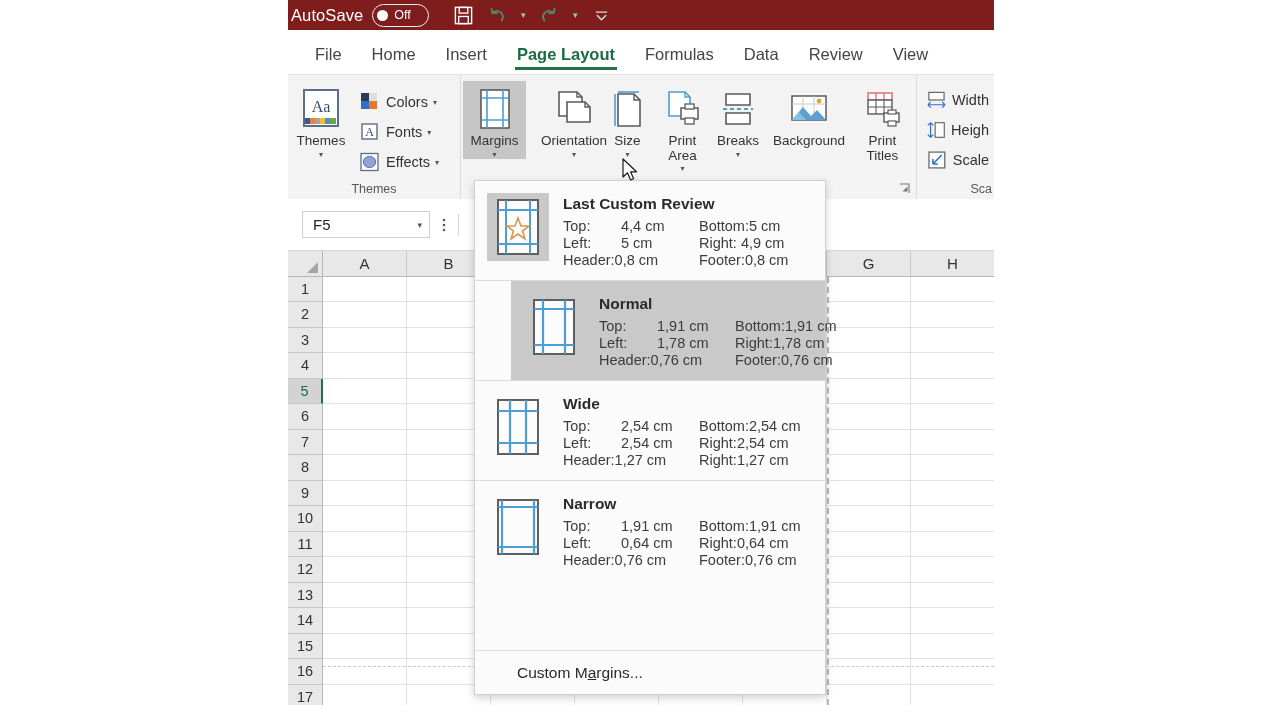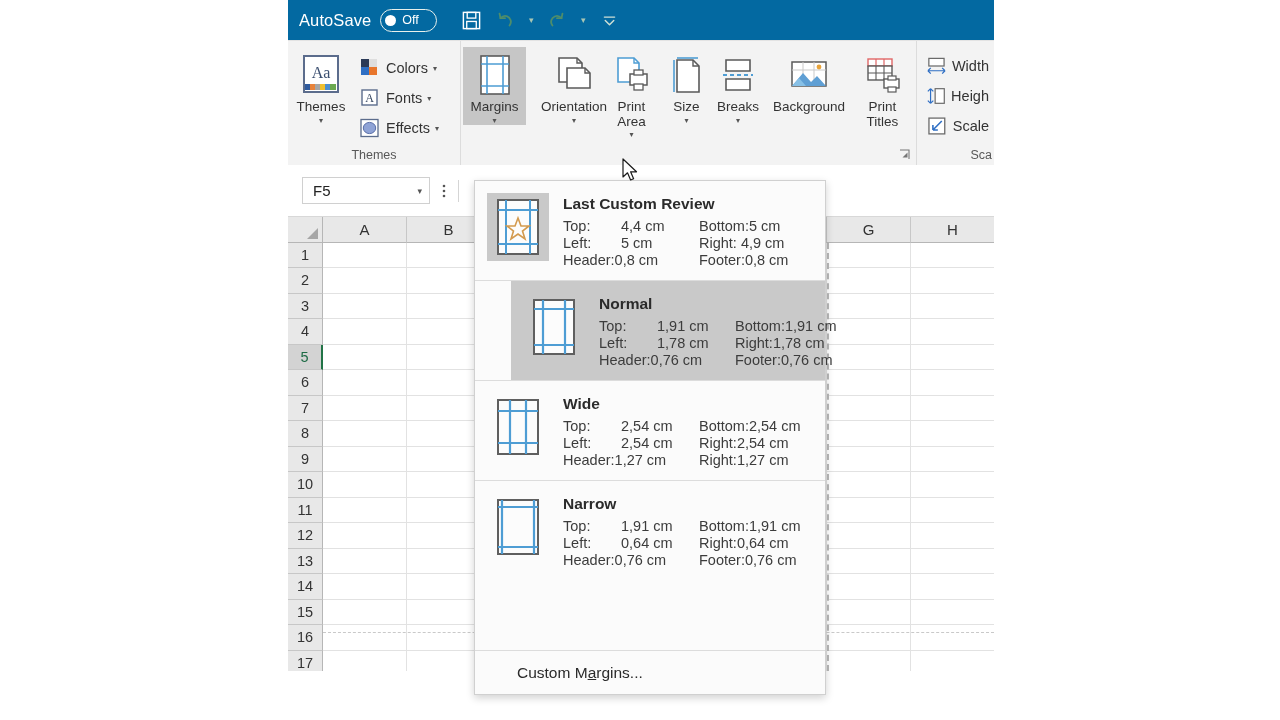--- a/index.html
+++ b/index.html
@@ -11,23 +11,23 @@
   }
   #app {
     position: absolute; left: 288px; top: 0;
     width: 706px; height: 720px;
     background: #ffffff;
     overflow: hidden;
   }
 
   
   .titlebar {
-    height: 40px; background: #0369a1;
+    height: 30px; background: #7f1d1d;
     display: flex; align-items: center;
-    padding-left: 11px;
+    padding-left: 3px;
     position: relative;
   }
   .autosave-label {
     color: #ffffff; font-size: 16.5px; letter-spacing: .1px;
   }
   .toggle {
     margin-left: 9px; width: 57px; height: 23px;
     border: 1.6px solid #e8f0ec; border-radius: 12px;
     display: flex; align-items: center; padding: 0 4px;
     position: relative;
@@ -269,20 +269,30 @@
       </div>
       <div class="qat-caret">▾</div>
       <div class="qat-btn">
         <svg width="17" height="17" viewBox="0 0 20 20">
           <path d="M4 6 H16 M5 10 L10 15 L15 10" fill="none" stroke="#cfe0d6" stroke-width="1.7" stroke-linecap="round" stroke-linejoin="round"></path>
         </svg>
       </div>
     </div>
   </div>
 
+  <div class="tabstrip">
+    <div class="tab">File</div>
+    <div class="tab">Home</div>
+    <div class="tab">Insert</div>
+    <div class="tab active">Page Layout</div>
+    <div class="tab">Formulas</div>
+    <div class="tab">Data</div>
+    <div class="tab">Review</div>
+    <div class="tab">View</div>
+  </div>
 
   <div class="ribbon">
 
     <div class="rgroup" style="width:172px;">
       <div class="rgroup-row">
         <div class="bigbtn" style="width:66px;">
           <div class="ico">
             <svg width="42" height="44" viewBox="0 0 42 44">
               <rect x="4" y="2" width="34" height="36" fill="#ffffff" stroke="#5b6c8c" stroke-width="2"></rect>
               <text x="21" y="24" font-family="Liberation Serif, serif" font-size="16" fill="#3b4f70" text-anchor="middle">Aa</text>
@@ -349,44 +359,44 @@
               <path d="M6 4 H24 L29 9 V28 H6 Z" fill="#ffffff" stroke="#5a5a5a" stroke-width="1.6"></path>
               <path d="M24 4 V9 H29" fill="none" stroke="#5a5a5a" stroke-width="1.4"></path>
               <path d="M14 14 H32 L37 19 V34 H14 Z" fill="#ffffff" stroke="#5a5a5a" stroke-width="1.6"></path>
               <path d="M32 14 V19 H37" fill="none" stroke="#5a5a5a" stroke-width="1.4"></path>
             </svg>
           </div>
           <div class="lbl">Orientation</div>
           <div class="chev">▾</div>
         </div>
 
+        <div class="bigbtn" style="width:51px;">
+          <div class="ico">
+            <svg width="38" height="44" viewBox="0 0 38 44">
+              <path d="M9 6 H25 L31 12 V38 H9 Z" fill="#ffffff" stroke="#5a5a5a" stroke-width="1.6"></path>
+              <path d="M25 6 V12 H31" fill="none" stroke="#5a5a5a" stroke-width="1.4"></path>
+              <path d="M9 4 H30" stroke="#4e9dd4" stroke-width="1.6"></path>
+              <path d="M6 6 V38" stroke="#4e9dd4" stroke-width="1.6"></path>
+            </svg>
+          </div>
+          <div class="lbl">Size</div>
+          <div class="chev">▾</div>
+        </div>
+
         <div class="bigbtn" style="width:59px;">
           <div class="ico">
             <svg width="40" height="44" viewBox="0 0 40 44">
               <path d="M6 4 H22 L27 9 V28 H6 Z" fill="#ffffff" stroke="#4e9dd4" stroke-width="1.6"></path>
               <path d="M22 4 V9 H27" fill="none" stroke="#4e9dd4" stroke-width="1.4"></path>
               <rect x="18" y="20" width="17" height="11" fill="#ffffff" stroke="#5a5a5a" stroke-width="1.5"></rect>
               <rect x="22" y="16" width="9" height="5" fill="#ffffff" stroke="#5a5a5a" stroke-width="1.3"></rect>
               <rect x="22" y="30" width="9" height="6" fill="#ffffff" stroke="#5a5a5a" stroke-width="1.3"></rect>
             </svg>
           </div>
           <div class="lbl">Print Area</div>
-          <div class="chev">▾</div>
-        </div>
-
-        <div class="bigbtn" style="width:51px;">
-          <div class="ico">
-            <svg width="38" height="44" viewBox="0 0 38 44">
-              <path d="M9 6 H25 L31 12 V38 H9 Z" fill="#ffffff" stroke="#5a5a5a" stroke-width="1.6"></path>
-              <path d="M25 6 V12 H31" fill="none" stroke="#5a5a5a" stroke-width="1.4"></path>
-              <path d="M9 4 H30" stroke="#4e9dd4" stroke-width="1.6"></path>
-              <path d="M6 6 V38" stroke="#4e9dd4" stroke-width="1.6"></path>
-            </svg>
-          </div>
-          <div class="lbl">Size</div>
           <div class="chev">▾</div>
         </div>
 
         <div class="bigbtn" style="width:52px;">
           <div class="ico">
             <svg width="40" height="44" viewBox="0 0 40 44">
               <path d="M8 6 H32 V17 H8 Z" fill="#ffffff" stroke="#5a5a5a" stroke-width="1.6"></path>
               <path d="M5 21 H35" stroke="#4e9dd4" stroke-width="2" stroke-dasharray="4 3"></path>
               <path d="M8 25 H32 V36 H8 Z" fill="#ffffff" stroke="#5a5a5a" stroke-width="1.6"></path>
             </svg>

